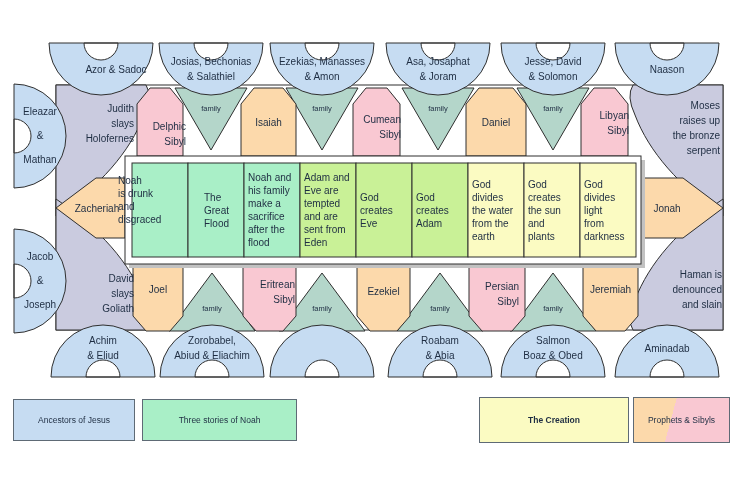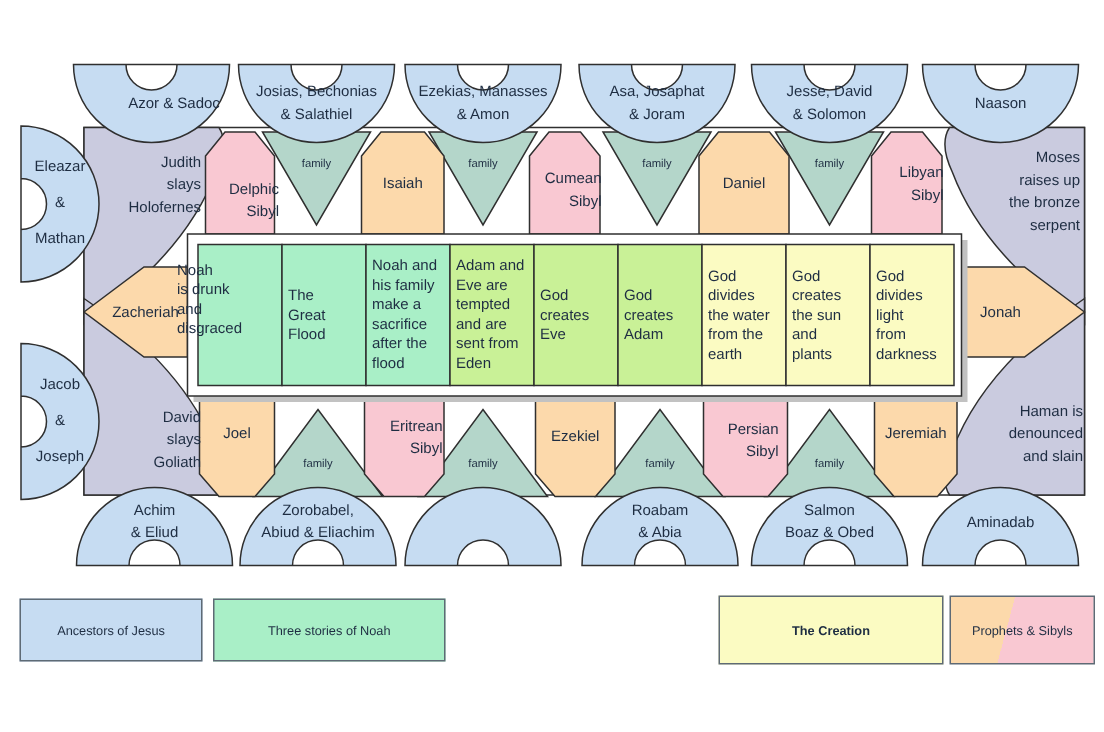--- a/index.html
+++ b/index.html
@@ -176,21 +176,21 @@
 <div class="lbl c fam" style="left:527px;top:101px;width:52px;height:14px">family</div>
 <div class="lbl c fam" style="left:186px;top:301px;width:52px;height:14px">family</div>
 <div class="lbl c fam" style="left:296px;top:301px;width:52px;height:14px">family</div>
 <div class="lbl c fam" style="left:414px;top:301px;width:52px;height:14px">family</div>
 <div class="lbl c fam" style="left:527px;top:301px;width:52px;height:14px">family</div>
 
 <div class="lbl v" style="left:118px;top:164px;width:48px;height:72px">Noah
 is drunk
 and
 disgraced</div>
-<div class="lbl v" style="left:192px;top:164px;width:48px;height:92px">The
+<div class="lbl v" style="left:204px;top:164px;width:48px;height:92px">The
 Great
 Flood</div>
 <div class="lbl v" style="left:248px;top:164px;width:48px;height:92px">Noah and
 his family
 make a
 sacrifice
 after the
 flood</div>
 <div class="lbl v" style="left:304px;top:164px;width:48px;height:92px">Adam and
 Eve are

